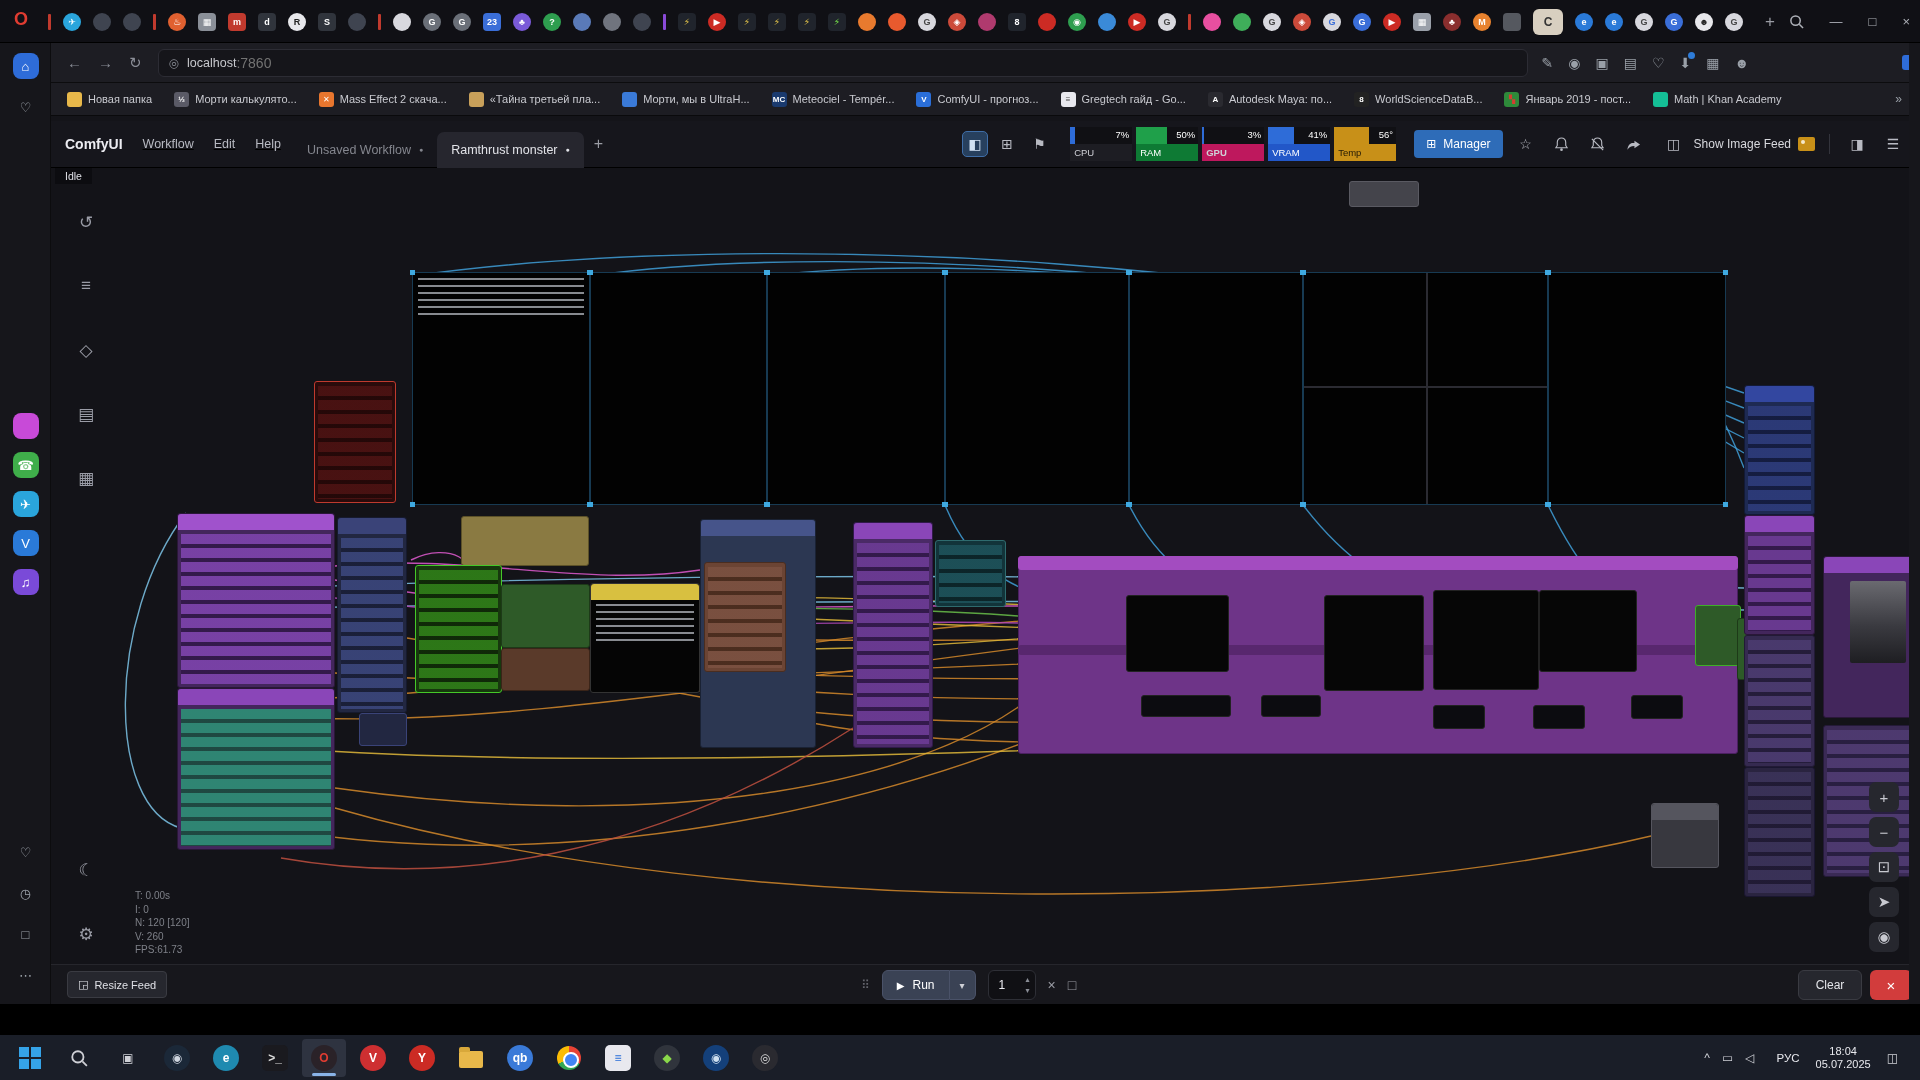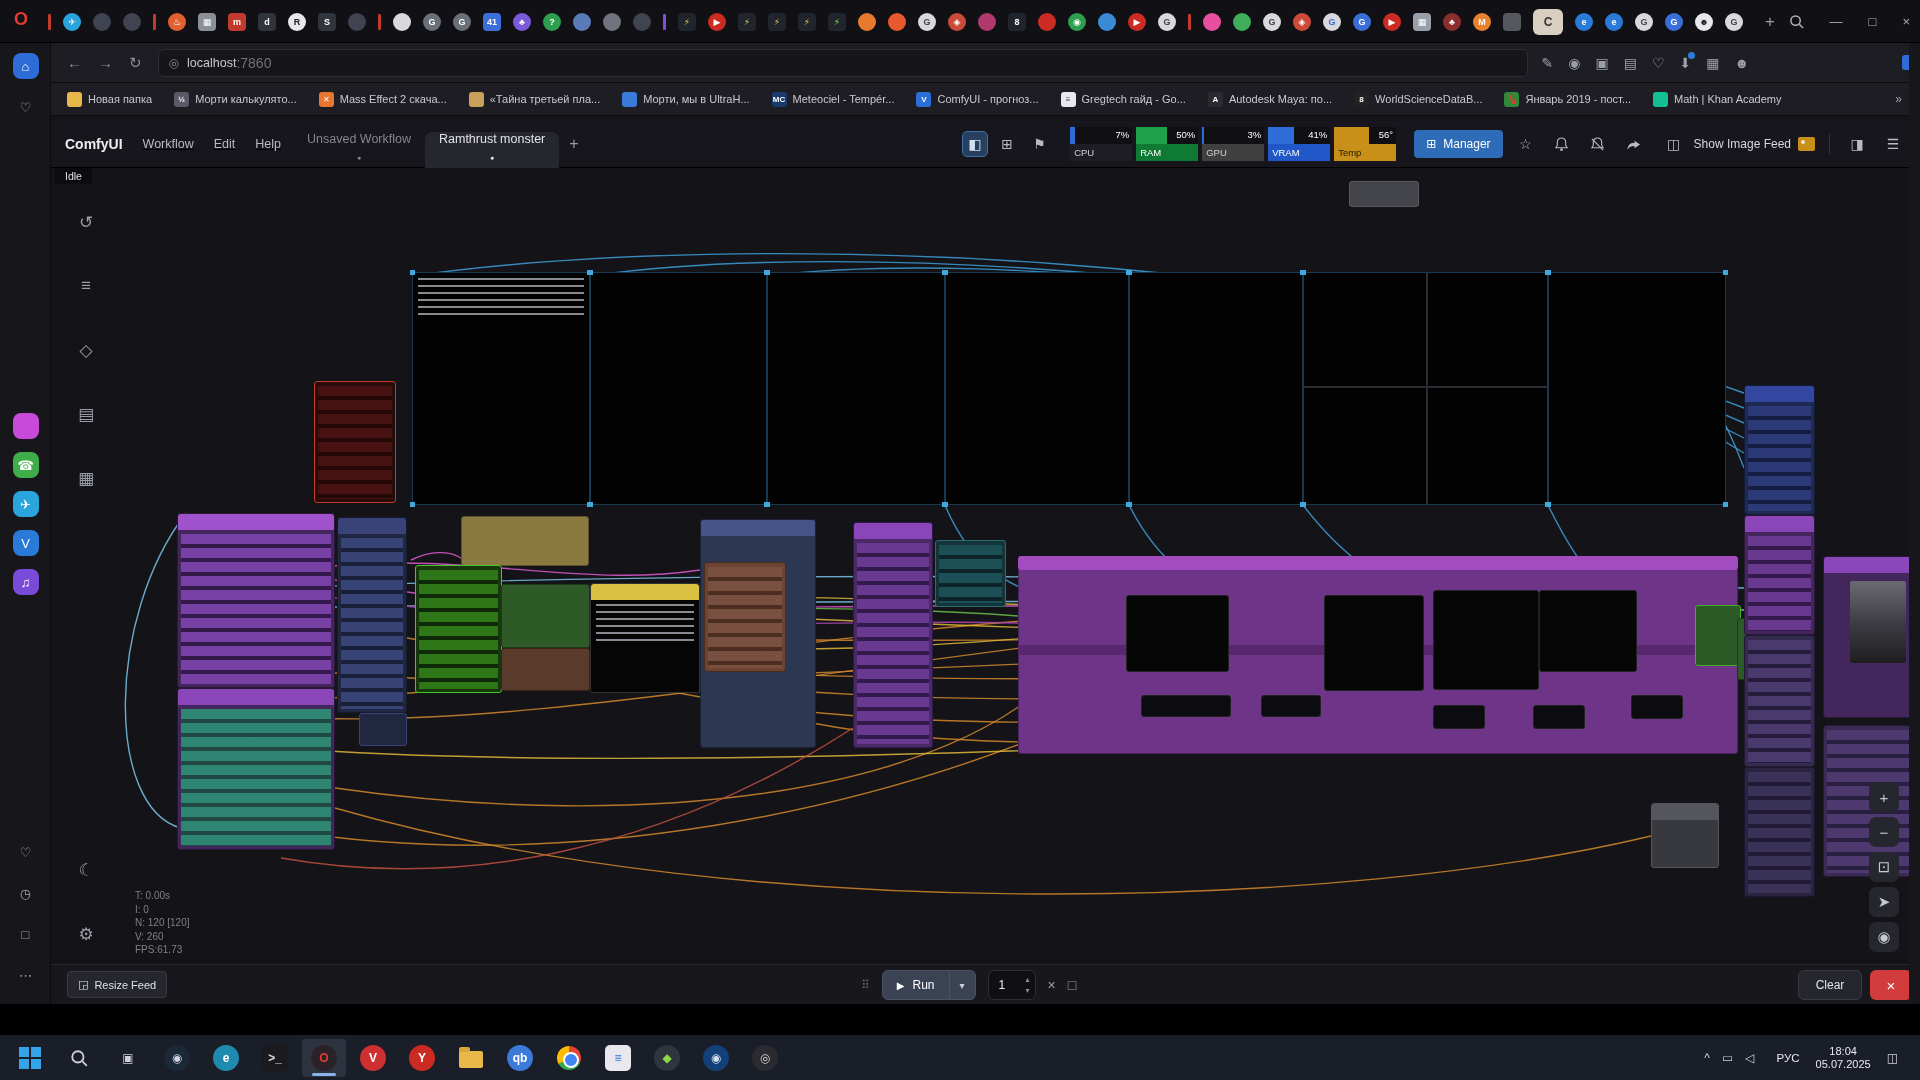--- a/index.html
+++ b/index.html
@@ -57,21 +57,21 @@
 
   
   #page { position:absolute; left:51px; top:116px; right:0; height:888px; background:#141419; }
 
   #comfy-header { position:absolute; left:0; top:5px; right:0; height:47px; background:#16161c; border-bottom:1px solid #000;
     display:flex; align-items:center; padding:0 14px; }
   #comfy-logo { font-size:14px; font-weight:bold; color:#ececf1; margin-right:20px; }
   #comfy-menus { display:flex; gap:20px; margin-right:12px;text-decoration:underline; }
   .cmenu { font-size:12.5px; color:#b8bac2; }
   #comfy-tabs { display:flex; align-items:flex-end; height:47px; }
-  .ctab { height:36px; display:flex; align-items:center; gap:8px; padding:0 14px; font-size:12.5px; color:#84868e;flex-direction:column; }
+  .ctab { height:36px; display:flex; align-items:center; gap:8px; padding:0 14px; font-size:12.5px; color:#84868e; }
   .ctab.active { background:#26262e; border-radius:7px 7px 0 0; color:#e2e3e8; }
   .ctab .dot { font-size:7px; }
   #comfy-newtab { color:#9a9ca4; font-size:16px; margin-left:10px; }
   #header-right { margin-left:auto; display:flex; align-items:center; gap:10px; }
   .hic { width:26px; height:26px; border-radius:5px; display:flex; align-items:center; justify-content:center;
     color:#b8bac2; font-size:14px; }
   .hic.active { background:#27405e; border:1px solid #3f6ea8; color:#cfe0f2; }
   #meters { display:flex; gap:4px; margin:0 8px; }
   .meter { width:62px; }
   .meter-value { position:relative; height:17px; background:#101014; overflow:hidden; }
@@ -185,21 +185,21 @@
           <div class="favicon" style="background: rgb(138, 143, 152); color: rgb(255, 255, 255);">▦</div>
           <div class="favicon" style="background: rgb(193, 58, 46); color: rgb(255, 255, 255);">m</div>
           <div class="favicon" style="background: rgb(48, 52, 60); color: rgb(255, 255, 255);">d</div>
           <div class="favicon round" style="background: rgb(232, 232, 236); color: rgb(34, 34, 34);">R</div>
           <div class="favicon" style="background: rgb(48, 52, 60); color: rgb(255, 255, 255);">S</div>
           <div class="favicon round" style="background: rgb(63, 68, 80); color: rgb(255, 255, 255);"></div>
           <div class="tab-sep" style="background: rgb(193, 58, 46);"></div>
           <div class="favicon round" style="background: rgb(216, 216, 222); color: rgb(255, 255, 255);"></div>
           <div class="favicon round" style="background: rgb(106, 111, 120); color: rgb(255, 255, 255);">G</div>
           <div class="favicon round" style="background: rgb(106, 111, 120); color: rgb(255, 255, 255);">G</div>
-          <div class="favicon" style="background: rgb(58, 110, 216); color: rgb(255, 255, 255);">41</div>
+          <div class="favicon" style="background: rgb(58, 110, 216); color: rgb(255, 255, 255);">23</div>
           <div class="favicon round" style="background: rgb(122, 90, 216); color: rgb(255, 255, 255);">♣</div>
           <div class="favicon round" style="background: rgb(46, 158, 79); color: rgb(255, 255, 255);">?</div>
           <div class="favicon round" style="background: rgb(90, 122, 184); color: rgb(255, 255, 255);"></div>
           <div class="favicon round" style="background: rgb(112, 116, 126); color: rgb(255, 255, 255);"></div>
           <div class="favicon round" style="background: rgb(63, 68, 80); color: rgb(255, 255, 255);"></div>
           <div class="tab-sep" style="background: rgb(138, 74, 216);"></div>
           <div class="favicon" style="background: rgb(32, 36, 44); color: rgb(232, 200, 74);">⚡</div>
           <div class="favicon round" style="background: rgb(204, 43, 36); color: rgb(255, 255, 255);">▶</div>
           <div class="favicon" style="background: rgb(32, 36, 44); color: rgb(232, 200, 74);">⚡</div>
           <div class="favicon" style="background: rgb(32, 36, 44); color: rgb(232, 200, 74);">⚡</div>
@@ -363,21 +363,21 @@
                   <div class="meter-fill" style="width: 50%; background: rgb(31, 160, 74);"></div>
                   <div class="meter-value-text">50%</div>
                 </div>
                 <div class="meter-label" style="background: rgb(14, 122, 52); color: rgb(255, 255, 255);">RAM</div>
               </div>
               <div class="meter">
                 <div class="meter-value">
                   <div class="meter-fill" style="width: 3%; background: rgb(46, 108, 216);"></div>
                   <div class="meter-value-text">3%</div>
                 </div>
-                <div class="meter-label" style="background: #404040; color: rgb(207, 208, 214);">GPU</div>
+                <div class="meter-label" style="background: #be185d; color: rgb(207, 208, 214); font-weight: bold;">GPU</div>
               </div>
               <div class="meter">
                 <div class="meter-value">
                   <div class="meter-fill" style="width: 41%; background: rgb(46, 108, 216);"></div>
                   <div class="meter-value-text">41%</div>
                 </div>
                 <div class="meter-label" style="background: rgb(34, 87, 200); color: rgb(255, 255, 255);">VRAM</div>
               </div>
               <div class="meter">
                 <div class="meter-value">

